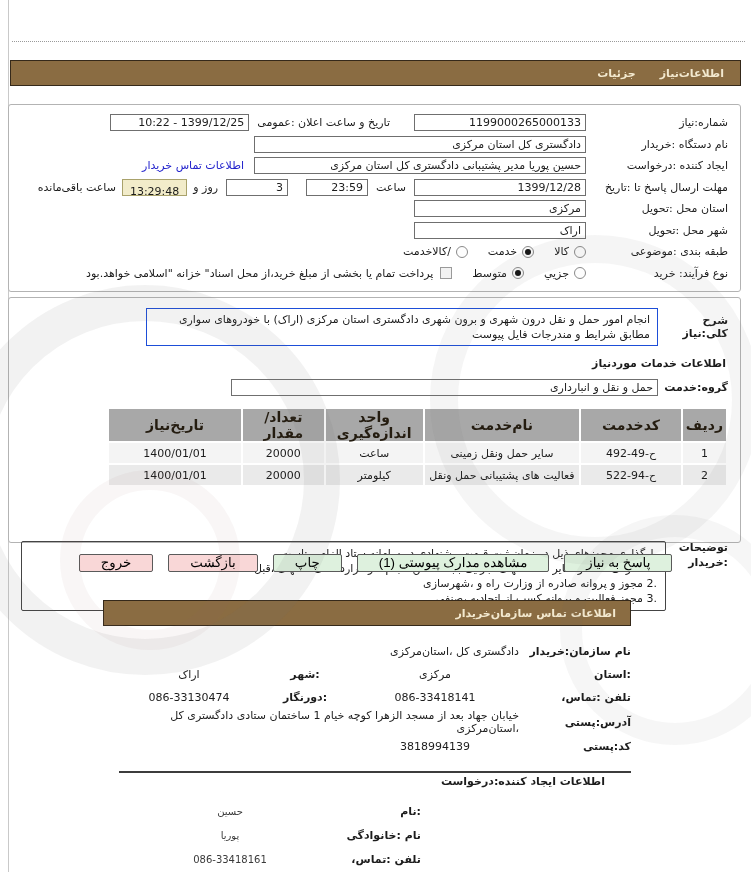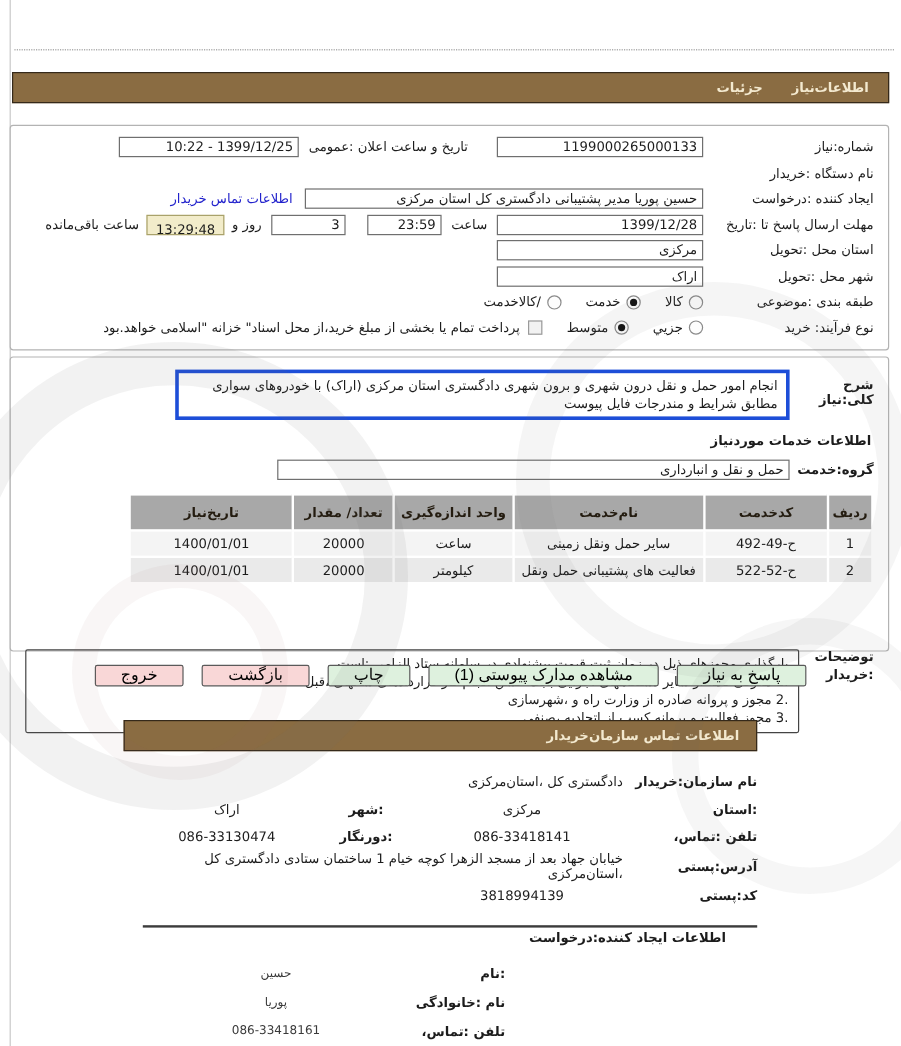--- a/index.html
+++ b/index.html
@@ -37,40 +37,40 @@
   #panel1 { top:104px; height:188px; padding:7px 12px; display:flex; flex-direction:column; justify-content:space-between; }
   #panel2 { top:297px; height:246px; padding:10px 12px; }
 
   .frow { display:flex; align-items:center; height:21px; }
   .flabel { width:142px; flex:none; padding-left:4px; }
   .input {
     background:#fff; border:1px solid #6f6f6f; height:17px; line-height:15px;
     padding:0 4px; overflow:hidden; white-space:nowrap;
   }
   .ltr { direction:ltr; text-align:right; }
-  .w170 { width:172px; } .w330 { width:332px; } .w60 { width:62px; } .w150 { width:150px; } .w425 { width:427px; }
+  .w170 { width:172px; } .w330 { width:332px; } .w60 { width:62px; } .w150 { width:139px; } .w425 { width:427px; }
   .ta-r { text-align:right; }
   .gap8 { width:8px; flex:none; } .gap18 { width:18px; flex:none; } .gap24 { width:24px; flex:none; }
   .link { color:#2222cc; cursor:pointer; margin-right:10px; }
   .badge { background:#f2ecca; border:1px solid #a9a26b; height:17px; line-height:15px; padding:4px 7px; margin:12px 6px; }
 
   .radio { width:12px; height:12px; flex:none; border:1px solid #8a8a8a; border-radius:50%; background:#fdfdfd; margin-left:5px; }
   .radio.checked { position:relative; }
   .radio.checked::after { content:""; position:absolute; left:2px; top:2px; width:6px; height:6px; background:#111; border-radius:50%; }
   .ropt { display:flex; align-items:center; margin-left:20px; }
   .checkbox { width:12px; height:12px; flex:none; border:1px solid #9a9a9a; background:#f2f2f2; margin-left:7px; }
   .summary-row { display:flex; align-items:flex-start; }
   .summary-label { width:70px; flex:none; font-weight:bold; padding-top:6px; }
-  .summary-box { width:512px; border:3px solid #1d4ed8; padding:3px 7px; line-height:15px; text-align:right; }
+  .summary-box { width:512px; border:1px solid #1d4ed8; padding:3px 7px; line-height:15px; text-align:right; }
   .section-h { font-weight:bold; margin:11px 2px 0 0; }
   .group-row { display:flex; align-items:center; margin-top:9px; }
   .group-label { width:70px; flex:none; font-weight:bold; }
 
   table.svc { border-collapse:collapse; margin:11px 0 0 0; width:621px; }
-  table.svc th { background:#a8a8a8; color:#241c10; font-weight:bold; height:30px; border:2px solid #fff; padding:0 3px; font-size:11px; }
+  table.svc th { background:#a8a8a8; color:#241c10; font-weight:bold; height:30px; border:2px solid #fff; padding:0 3px; font-size:14px; }
   table.svc td { height:22px; border:2px solid #fff; text-align:center; padding:0 3px; }
   tr.r-odd td { background:#f4f4f4; }
   tr.r-even td { background:#eaeaea; }
   th.c-row{width:36px;} th.c-code{width:104px;} th.c-name{width:162px;} th.c-unit{width:100px;} th.c-qty{width:85px;} th.c-date{width:138px;}
 
   .notes-row { display:flex; align-items:center; margin-top:12px; }
   .notes-label { width:62px; flex:none; font-weight:bold; line-height:15px; }
   .notes-box { width:645px; border:1px solid #444; border-radius:2px; padding:4px 8px; line-height:15px; text-align:right;margin-top:42px; }
 
   .btnrow { position:absolute; top:554px; right:0; width:751px; display:flex; justify-content:center; gap:15px; z-index:2; }
@@ -116,20 +116,21 @@
     <span class="flabel">شماره:نیاز</span>
     <div class="input w170 ltr">1199000265000133</div>
     <span class="gap24"></span>
     <span>تاریخ و ساعت اعلان :عمومی</span>
     <span class="gap8"></span>
     <div class="input w150 ltr">10:22 - 1399/12/25</div>
   </div>
 
   <div class="frow">
     <span class="flabel">نام دستگاه :خریدار</span>
+    <div class="input w330">دادگستری کل استان مرکزی</div>
   </div>
 
   <div class="frow">
     <span class="flabel">ایجاد کننده :درخواست</span>
     <div class="input w330">حسین پوریا مدیر پشتیبانی دادگستری کل استان مرکزی</div>
     <span class="link">اطلاعات تماس خریدار</span>
   </div>
 
   <div class="frow">
     <span class="flabel">مهلت ارسال پاسخ تا :تاریخ</span>
@@ -219,21 +220,21 @@
       <tr class="r-odd">
         <td>1</td>
         <td>ح-49-492</td>
         <td>سایر حمل ونقل زمینی</td>
         <td>ساعت</td>
         <td>20000</td>
         <td class="ltr">1400/01/01</td>
       </tr>
       <tr class="r-even">
         <td>2</td>
-        <td>ح-52-522</td>
+        <td>ح-94-522</td>
         <td>فعالیت های  پشتیبانی حمل ونقل</td>
         <td>کیلومتر</td>
         <td>20000</td>
         <td class="ltr">1400/01/01</td>
       </tr>
     </tbody>
   </table>
 
   <div class="notes-row">
     <span class="notes-label">

